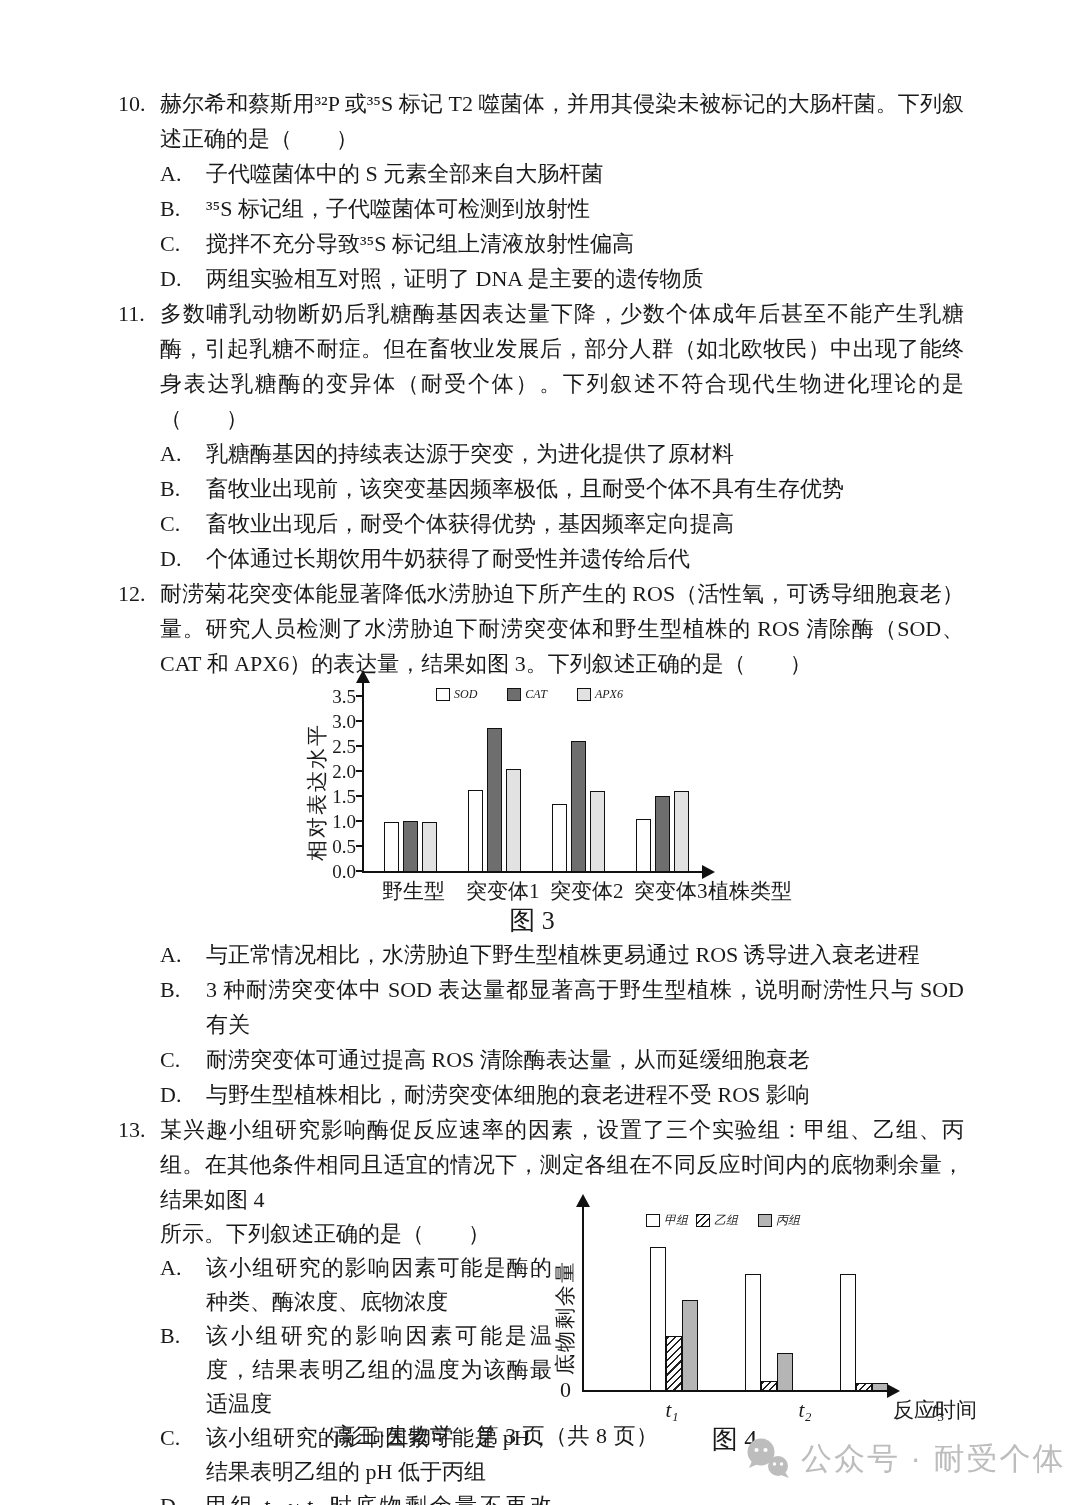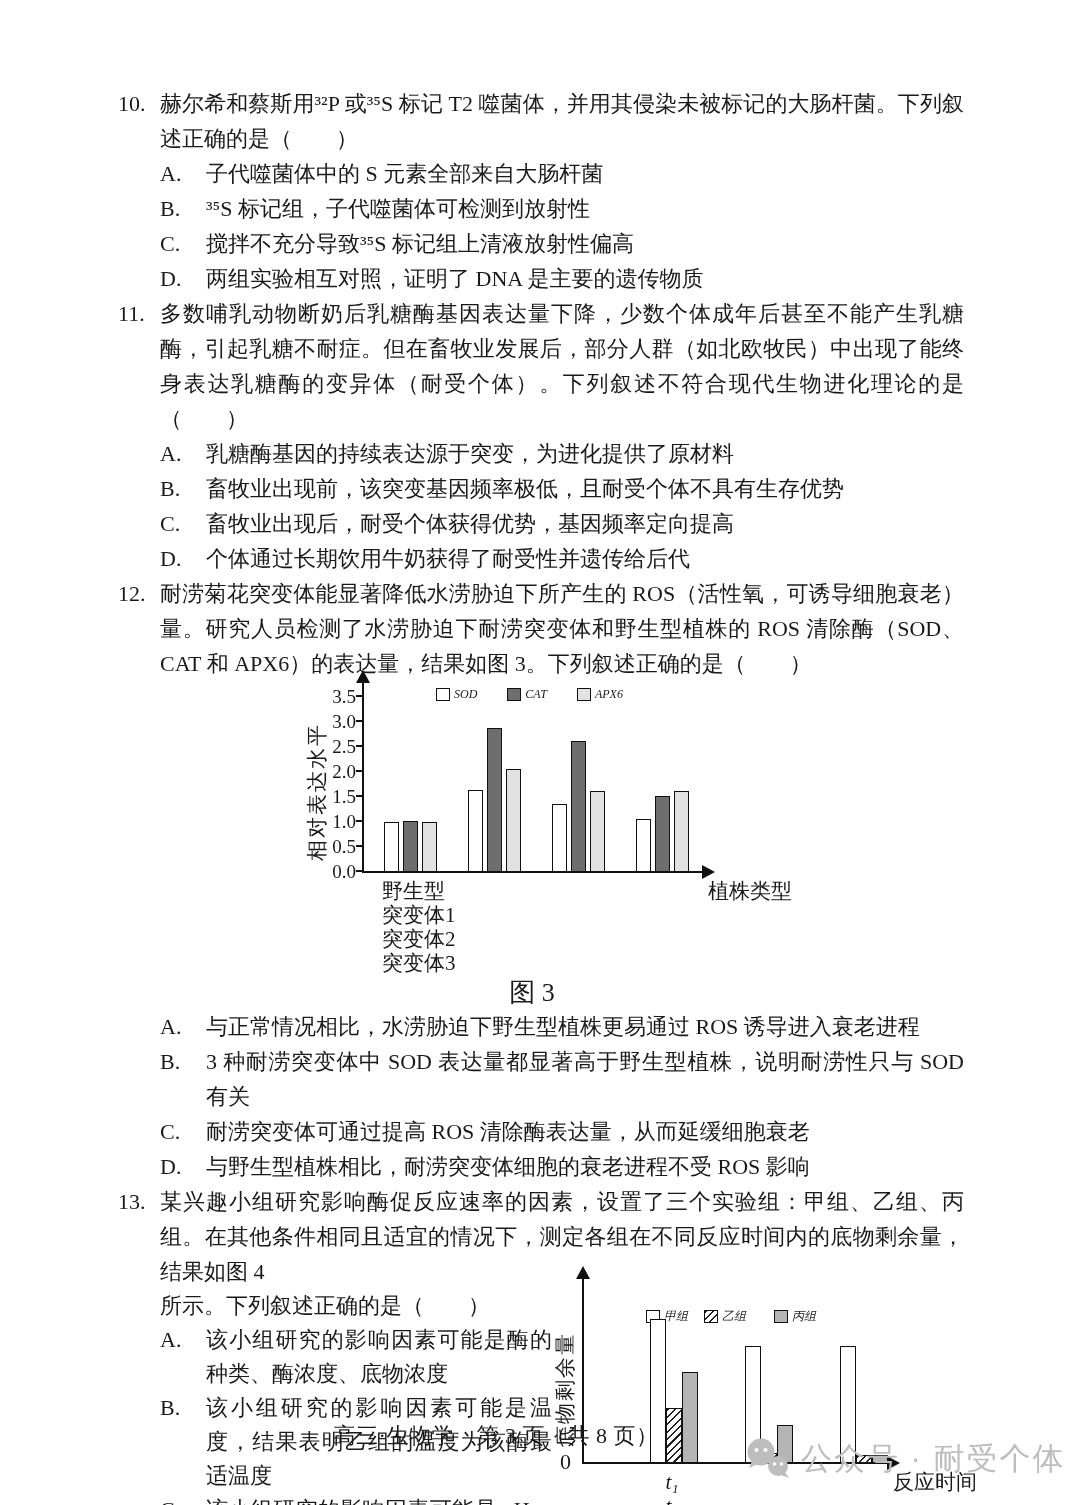--- a/index.html
+++ b/index.html
@@ -31,21 +31,21 @@
     font-size:19px; line-height:19px; transform:translateY(50%); }
   .tickmark { position:absolute; left:-8px; width:8px; height:2px; background:#111; }
   .legend { position:absolute; display:flex; white-space:nowrap; font-size:12px; line-height:22px;font-style:italic; }
   .legitem { display:inline-flex; align-items:center; }
   .swatch { display:inline-block; width:14px; height:13px; border:1.5px solid #111; background:#fff; margin-right:4px; }
   .bars { position:absolute; left:0; right:0; bottom:0; display:flex; align-items:flex-end; }
   .group { display:flex; align-items:flex-end; }
   .bar { background:#fff; border:1.5px solid #111; border-bottom:none; }
   .hatch { background:repeating-linear-gradient(135deg,#222 0 1.6px,#fff 1.6px 5.2px); }
   .xrow { position:relative; display:flex; margin-top:6px; font-size:21px; line-height:24px; }
-  .xlabels { display:flex;flex-direction:column; }
+  .xlabels { display:flex; }
   .xlab { text-align:center; white-space:nowrap; flex-shrink:0; }
   .xaxislabel { position:absolute; left:calc(100% + 6px); top:0; white-space:nowrap; }
   .caption { text-align:center; margin-top:6px; font-size:26px; line-height:24px; }
   .ylabel { position:absolute; transform-origin:0 0; transform:rotate(-90deg);
     white-space:nowrap; font-size:21px; letter-spacing:2px; line-height:22px; }
 
   
   .fig3 { margin:2px 0 4px 140px; width:520px; }
   .fig3 .plotwrap { margin-left:62px; width:340px; }
   .fig3 .plot { width:340px; height:190px; }
@@ -60,26 +60,26 @@
 
   
   .q13cols { position:relative; line-height:34px; min-height:312px; }
   .q13left { width:392px; }
 
   
   .fig4 { position:absolute; left:388px; top:-10px; width:430px; }
   .fig4 .plotwrap { margin-left:34px; width:305px; }
   .fig4 .plot { width:305px; height:185px; }
   .fig4 .ylabel { left:-28px; top:168px; }
-  .fig4 .legend { top:2px; left:62px; gap:16px;margin-top:24px; }
+  .fig4 .legend { top:2px; left:62px; gap:8px; }
   .fig4 .legitem:last-child { margin-left:12px; }
   .fig4 .bars { padding-left:66px; }
   .fig4 .group { margin-right:47px; }
   .fig4 .bar { width:16px; }
-  .fig4 .xlabels { padding-left:66px; }
+  .fig4 .xlabels { padding-left:66px;gap:38px; }
   .fig4 .xlab { width:48px; margin-right:47px; font-style:italic; }
   .fig4 .origin { position:absolute; left:-24px; bottom:-12px; font-size:22px; line-height:24px; }
 
   
   .footer { position:absolute; left:0; top:1421px; width:100%; text-align:center;
     font-size:22px; letter-spacing:0.5px; transform:translateX(-42px); }
   .watermark { position:absolute; left:745px; top:1438px; display:flex; align-items:center; gap:8px;
     color:#bdbdbd; font-size:31px; letter-spacing:2px;
     font-family:"Liberation Sans","DejaVu Sans",sans-serif; }
 </style>

